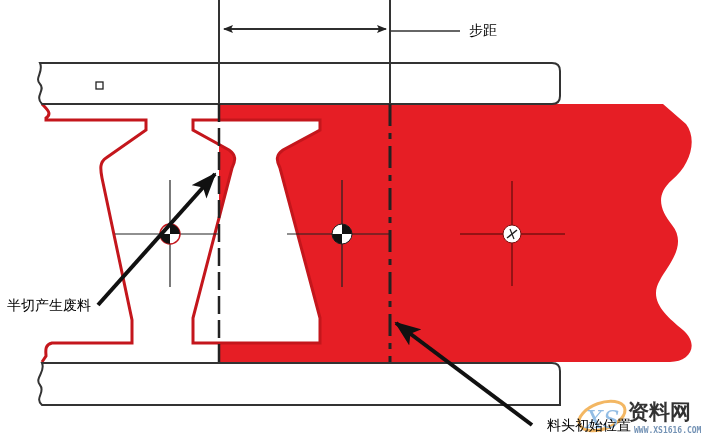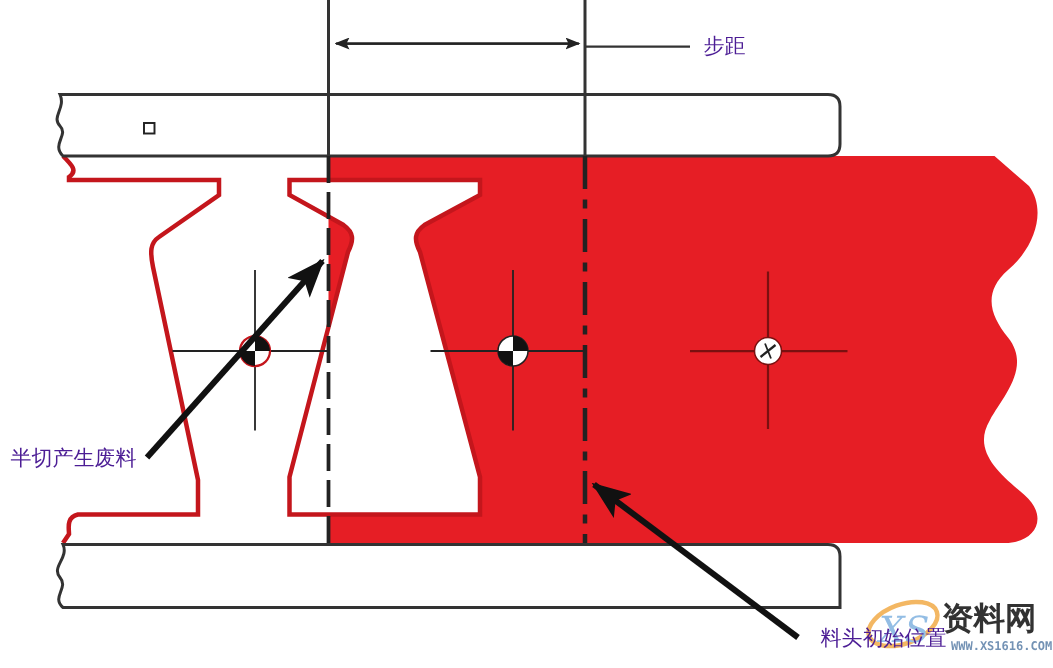--- a/index.html
+++ b/index.html
@@ -1,18 +1,18 @@
 <!DOCTYPE html>
 <html><head>
   <meta charset="utf-8">
   <style>
     html, body { margin: 0; padding: 0; background: #ffffff; }
     body { width: 702px; height: 445px; overflow: hidden; position: relative; font-family: "DejaVu Sans", sans-serif; }
     #stage { position: absolute; left: 0; top: 0; width: 702px; height: 445px; }
-    .label { position: absolute; font-size: 14px; color: #4c1d95; white-space: nowrap; }
+    .label { position: absolute; font-size: 14px; color: #000000; white-space: nowrap; }
     .wm-text { position: absolute; font-weight: bold; white-space: nowrap; }
   </style>
 </head>
 <body>
 
 <div id="stage">
   <svg width="702" height="445" viewBox="0 0 702 445" xmlns="http://www.w3.org/2000/svg">
     <defs>
       <marker id="ah" markerWidth="10" markerHeight="8" refX="9" refY="4" orient="auto" markerUnits="userSpaceOnUse">
         <path d="M0,0 L10,4 L0,8 L2,4 Z" fill="#222"></path>

